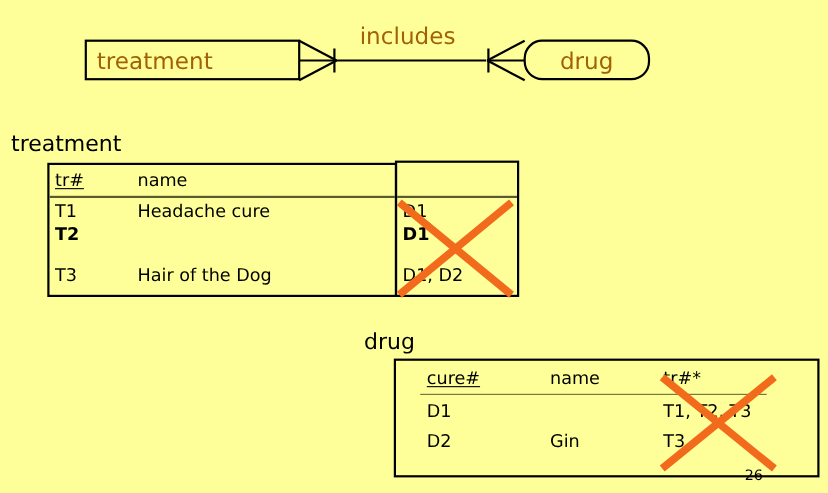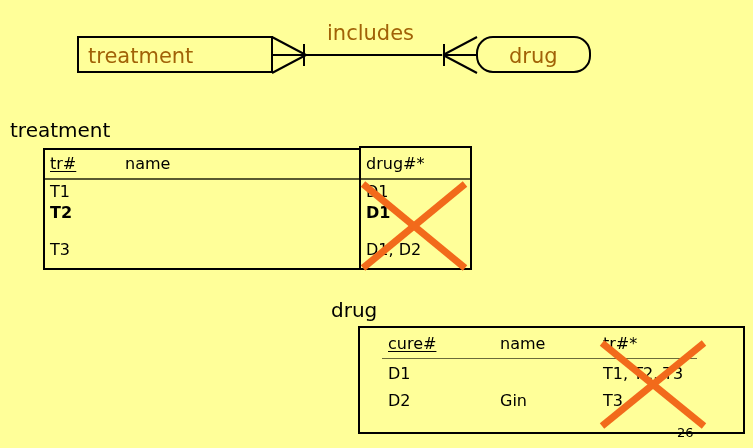--- a/index.html
+++ b/index.html
@@ -176,29 +176,30 @@
   <div class="tbl-caption" id="treatment-caption">treatment</div>
 
   <div class="tbl-box" id="treatment-main-box"></div>
   <div class="tbl-box" id="treatment-drug-box"></div>
 
   <div class="hdr-rule" id="treatment-hdr-rule"></div>
   <div class="hdr-rule" id="treatment-drug-hdr-rule"></div>
 
   <div class="cell t-col-trnum t-row-h pk">tr#</div>
   <div class="cell t-col-name t-row-h">name</div>
-  <div class="cell t-col-drug t-row-h">drug#*</div>
 
   <div class="cell t-col-trnum t-row-1">T1</div>
+  <div class="cell t-col-name t-row-1">Headache cure</div>
   <div class="cell t-col-drug t-row-1">D1</div>
 
   <div class="cell t-col-trnum t-row-2">T2</div>
   <div class="cell t-col-drug t-row-2">D1</div>
 
   <div class="cell t-col-trnum t-row-3">T3</div>
+  <div class="cell t-col-name t-row-3">Hair of the Dog</div>
   <div class="cell t-col-drug t-row-3">D1, D2</div>
 
   <svg class="xmark" id="xmark-treatment" width="120" height="100" viewBox="0 0 120 100">
     <line x1="8" y1="90" x2="110" y2="6" stroke="#f26a1b" stroke-width="7" stroke-linecap="butt"></line>
     <line x1="8" y1="6" x2="110" y2="90" stroke="#f26a1b" stroke-width="7" stroke-linecap="butt"></line>
   </svg>
 
   <div class="tbl-caption" id="drug-caption">drug</div>
 
   <div class="tbl-box" id="drug-main-box"></div>

